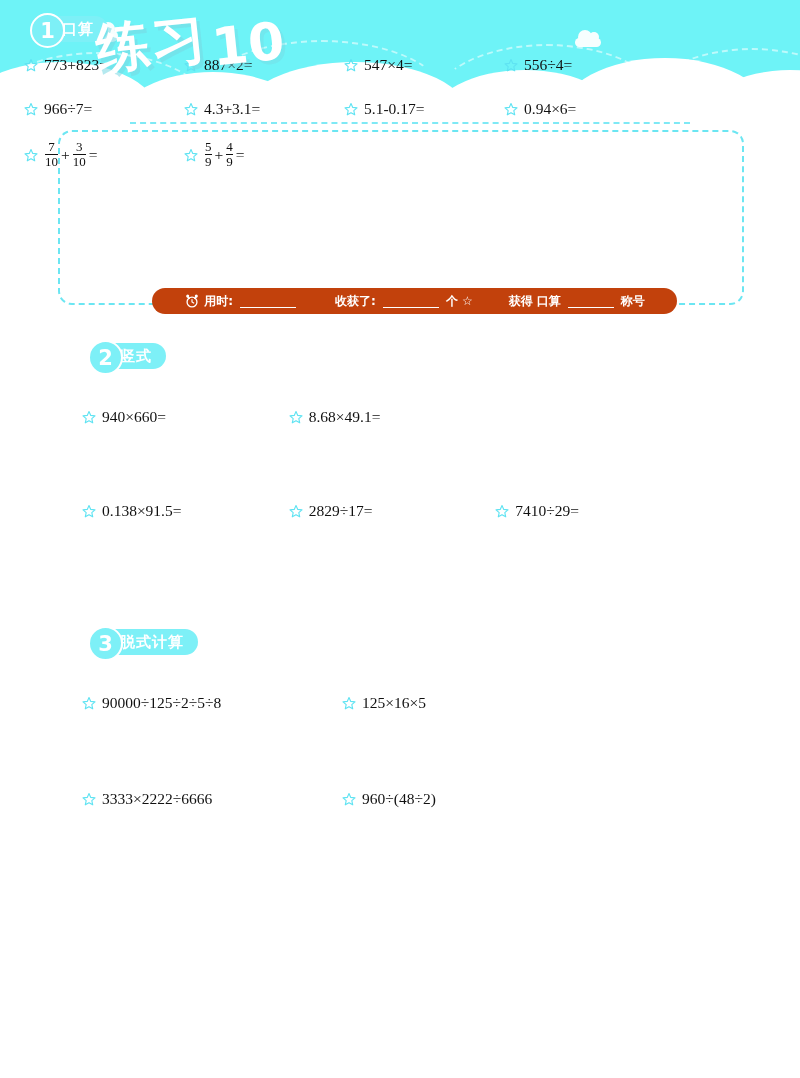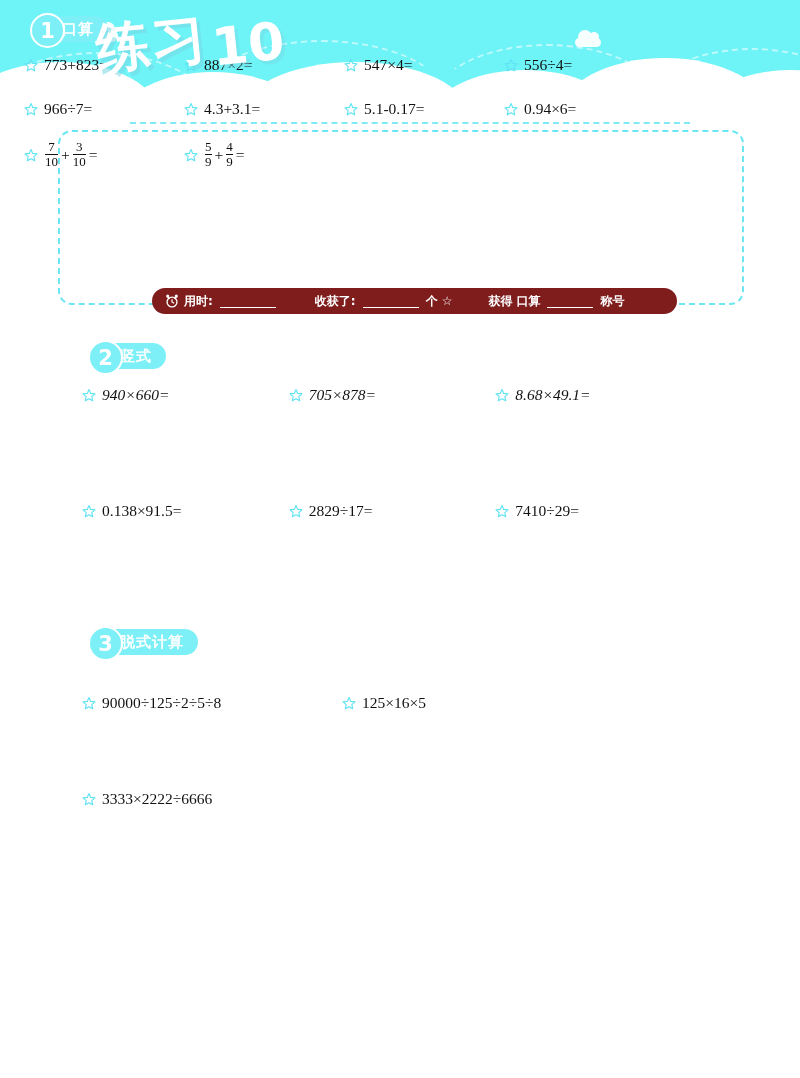--- a/index.html
+++ b/index.html
@@ -177,31 +177,32 @@
     margin: 0 1px;
   }
   .frac .den { border-top: 1.1px solid #111111; padding-top: 0px; }
   .fexpr { display: inline-flex; align-items: center; gap: 2px; }
 
   
   .footpill {
     position: absolute;
     left: 152px; top: 288px;
     width: 525px; height: 26px;
-    background: #7f1d1d;
+    background: #c2410c;
     border-radius: 13px;
     display: flex;
     align-items: center;
     padding: 4px 12px;
     box-sizing: border-box;
     font-family: "DejaVu Sans", sans-serif;
     font-size: 12px;
     font-weight: bold;
     color: #ffffff;
     gap: 4px;
+    justify-content: center;
   }
   .blank {
     display: inline-block;
     width: 56px;
     border-bottom: 1.5px solid #ffffff;
     height: 12px;
     margin: 0 3px;
   }
   .blank.sm { width: 46px; }
   .sp { display: inline-block; width: 28px; }
@@ -360,32 +361,26 @@
   <span>口算</span>
   <span class="blank sm"></span>
   <span>称号</span>
 </div>
 
 <div class="badge sec-badge-abs" style="left:90px;top:343px;">
   <span class="num-ring">2</span>
   <span class="badge-label">竖式</span>
 </div>
 
-<div class="row3" id="sec2-row1" style="left:82px;top:382px;font-style:italic;">
+<div class="row3" id="sec2-row1" style="left:82px;top:404px;">
     <div class="prob">
       <svg class="star" viewBox="0 0 24 24">
         <path d="M12 2.6 L15 9.3 L22.3 10 L16.8 14.9 L18.4 22 L12 18.3 L5.6 22 L7.2 14.9 L1.7 10 L9 9.3 Z" fill="none" stroke="#5fe3f2" stroke-width="1.9" stroke-linejoin="round"></path>
       </svg>
       <span class="expr">940×660=</span>
-    </div>
-    <div class="prob">
-      <svg class="star" viewBox="0 0 24 24">
-        <path d="M12 2.6 L15 9.3 L22.3 10 L16.8 14.9 L18.4 22 L12 18.3 L5.6 22 L7.2 14.9 L1.7 10 L9 9.3 Z" fill="none" stroke="#5fe3f2" stroke-width="1.9" stroke-linejoin="round"></path>
-      </svg>
-      <span class="expr">705×878=</span>
     </div>
     <div class="prob">
       <svg class="star" viewBox="0 0 24 24">
         <path d="M12 2.6 L15 9.3 L22.3 10 L16.8 14.9 L18.4 22 L12 18.3 L5.6 22 L7.2 14.9 L1.7 10 L9 9.3 Z" fill="none" stroke="#5fe3f2" stroke-width="1.9" stroke-linejoin="round"></path>
       </svg>
       <span class="expr">8.68×49.1=</span>
     </div>
   </div>
 <div class="row3" id="sec2-row2" style="left:82px;top:498px;">
     <div class="prob">
@@ -427,13 +422,19 @@
       <span class="expr">125×16×5</span>
     </div>
   </div>
 <div class="row2" id="sec3-row2" style="left:82px;top:786px;">
     <div class="prob">
       <svg class="star" viewBox="0 0 24 24">
         <path d="M12 2.6 L15 9.3 L22.3 10 L16.8 14.9 L18.4 22 L12 18.3 L5.6 22 L7.2 14.9 L1.7 10 L9 9.3 Z" fill="none" stroke="#5fe3f2" stroke-width="1.9" stroke-linejoin="round"></path>
       </svg>
       <span class="expr">3333×2222÷6666</span>
     </div>
+    <div class="prob">
+      <svg class="star" viewBox="0 0 24 24">
+        <path d="M12 2.6 L15 9.3 L22.3 10 L16.8 14.9 L18.4 22 L12 18.3 L5.6 22 L7.2 14.9 L1.7 10 L9 9.3 Z" fill="none" stroke="#5fe3f2" stroke-width="1.9" stroke-linejoin="round"></path>
+      </svg>
+      <span class="expr">960÷(48÷2)</span>
+    </div>
   </div>
 
 </body></html>

